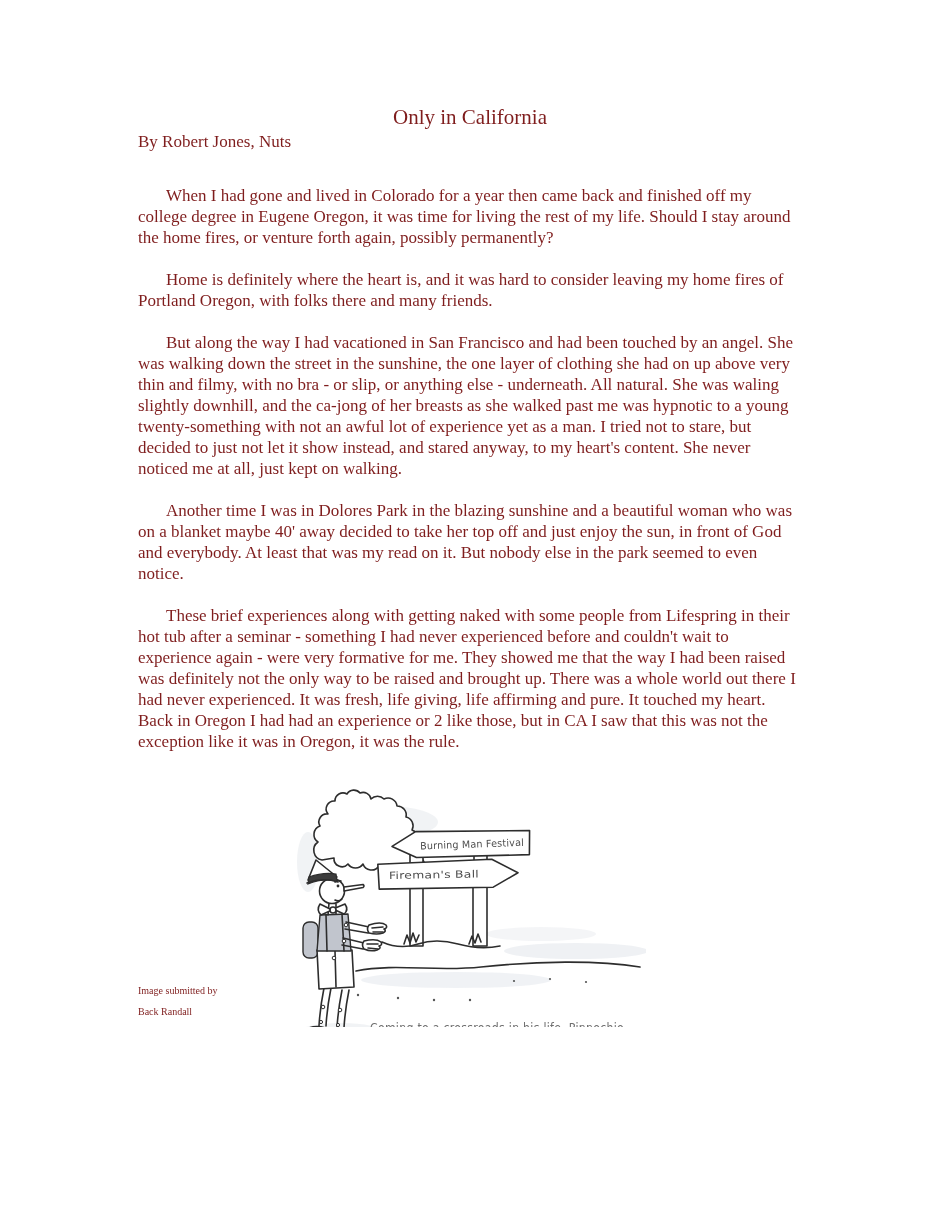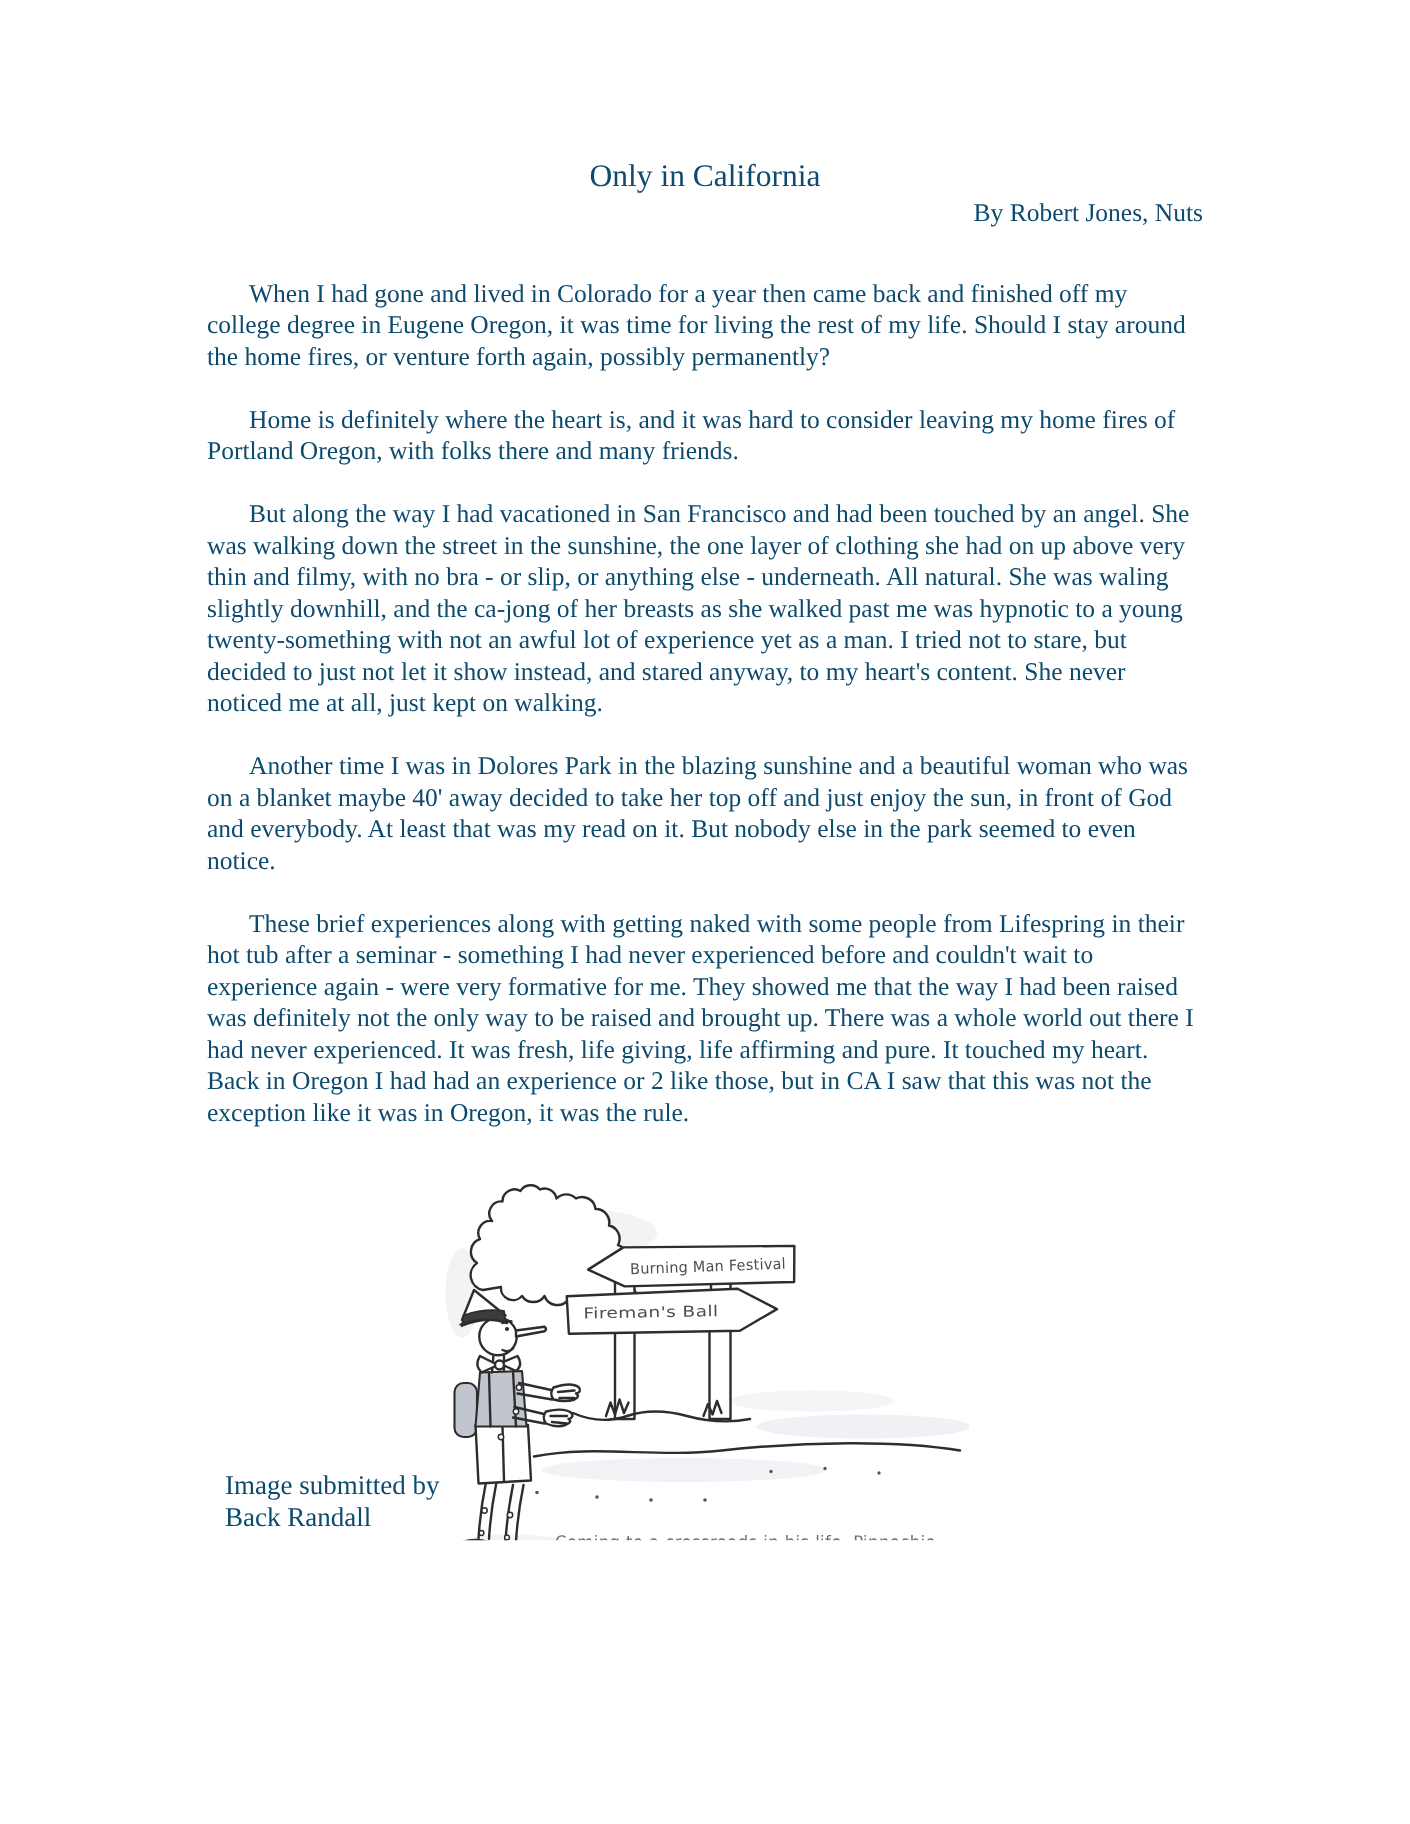--- a/index.html
+++ b/index.html
@@ -1,24 +1,24 @@
 <!DOCTYPE html>
 <html><head>
 <meta charset="utf-8">
 <style>
   html,body{margin:0;padding:0;background:#ffffff;}
   .page{position:relative;width:940px;height:1027px;background:#ffffff;overflow:hidden;
-        font-family:"Liberation Serif",serif;color:#0c4a6e;}
+        font-family:"Liberation Serif",serif;color:#7f1d1d;}
   .content{position:absolute;left:138px;top:104px;width:664px;}
   .title{font-size:21px;font-weight:400;text-align:center;margin:0;line-height:27px;}
-  .byline{font-size:17px;text-align:right;line-height:22px;}
+  .byline{font-size:17px;text-align:left;line-height:22px;}
   p.body{font-size:17px;line-height:21px;margin:21px 0 0 0;text-indent:28px;}
   p.body.first{margin-top:32px;}
   .figure{position:relative;height:292px;margin-top:22px;}
-  .credit{position:absolute;left:12px;top:206px;font-size:18px;line-height:21px;}
+  .credit{position:absolute;left:0;top:206px;font-size:10px;line-height:21px;}
   .cartoon{position:absolute;left:148px;top:0;}
   .signtext{font-family:"DejaVu Sans",sans-serif;font-size:10px;fill:#4f4f4f;letter-spacing:.2px;}
   .captiontext{font-family:"DejaVu Sans",sans-serif;font-size:11.5px;fill:#6f6f6f;letter-spacing:.3px;}
   .ink{fill:#ffffff;stroke:#2d2d2d;stroke-width:1.6;stroke-linejoin:round;stroke-linecap:round;}
   .inkline{fill:none;stroke:#2d2d2d;stroke-width:1.6;stroke-linejoin:round;stroke-linecap:round;}
   .grayfill{fill:#c1c5cd;stroke:#2d2d2d;stroke-width:1.4;stroke-linejoin:round;}
 </style>
 </head>
 <body>
 

